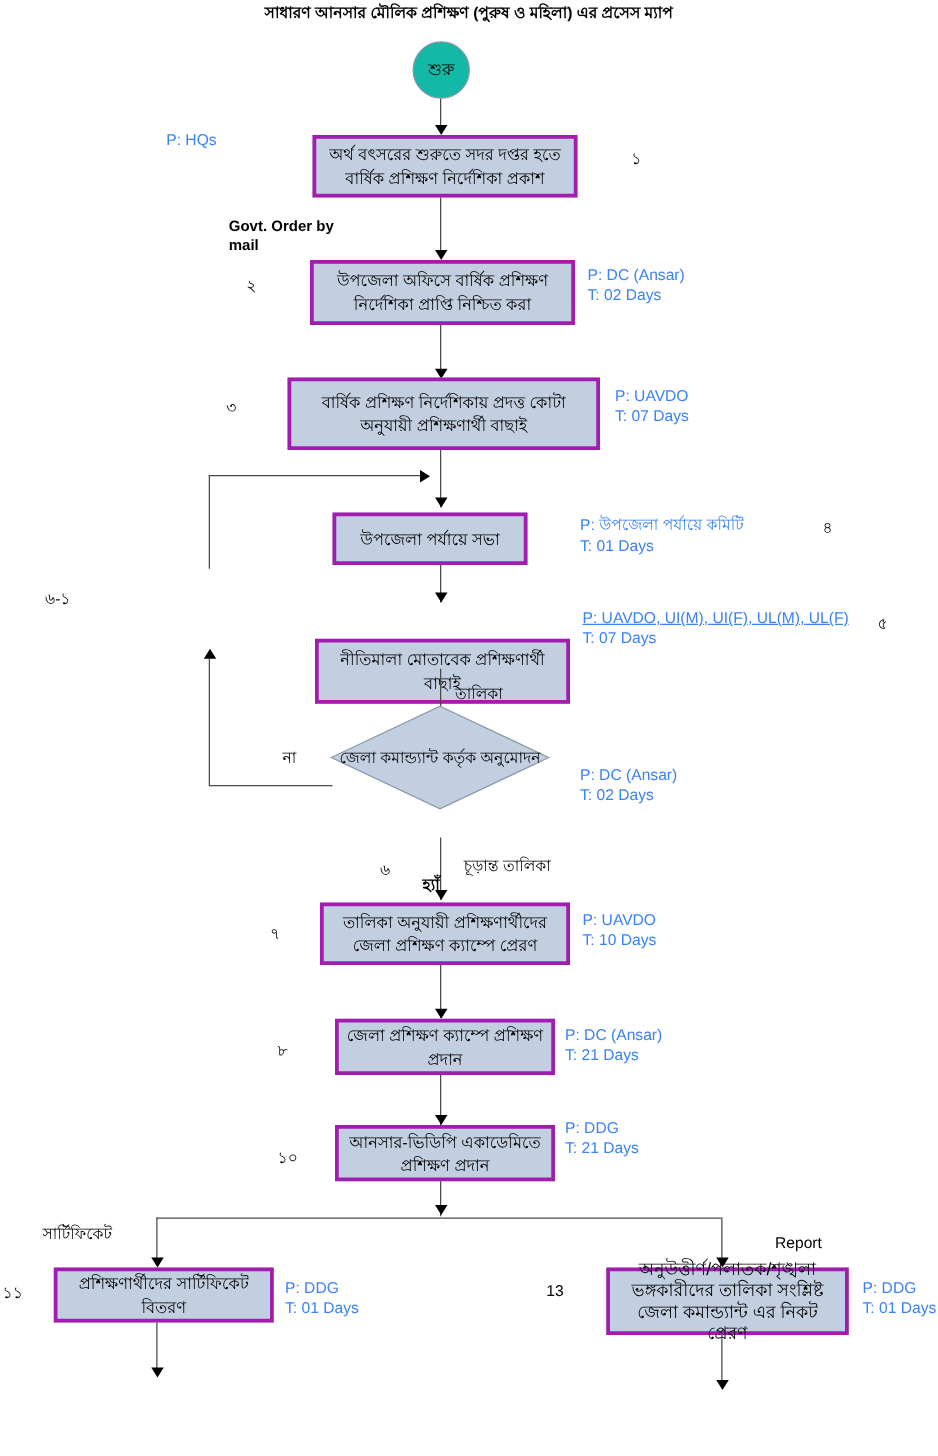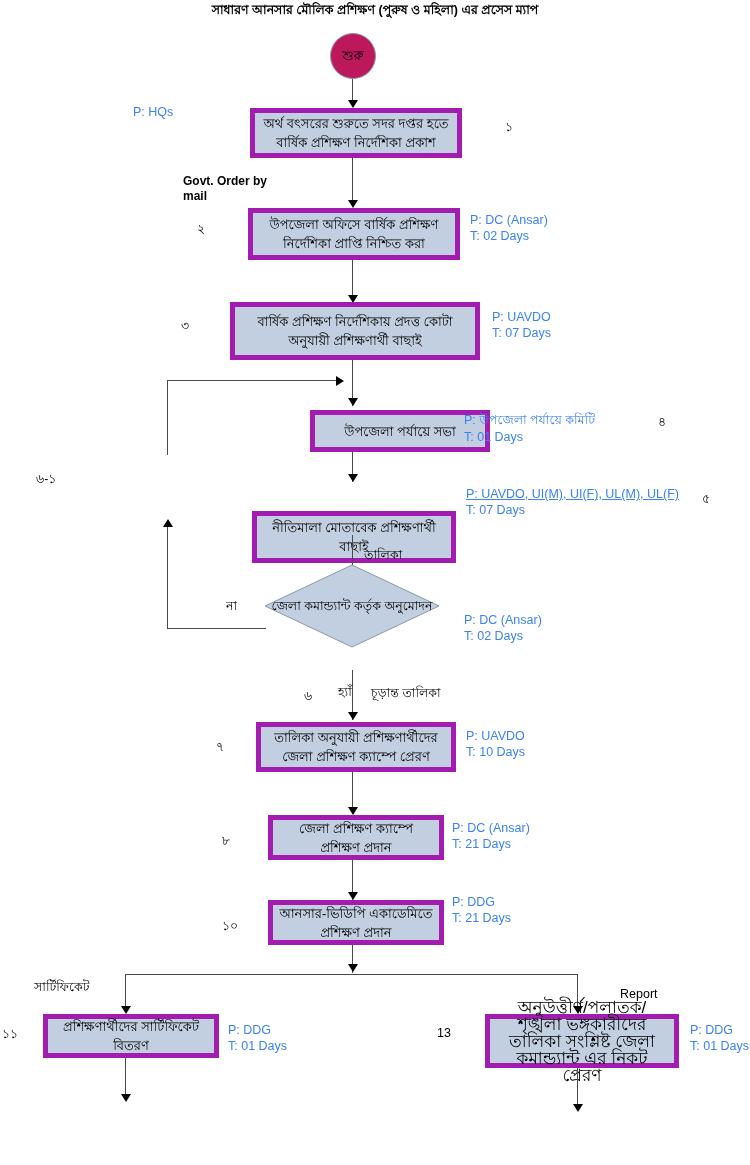--- a/index.html
+++ b/index.html
@@ -29,35 +29,35 @@
     font-size: 12.5px;
     font-weight: bold;
     color: #000;
     line-height: 16px;
   }
 
   
   .node {
     box-sizing: border-box;
     background: #c2cfe0;
-    border: 5px solid #a21caf;
+    border: 3px solid #a21caf;
     display: flex;
     align-items: center;
     justify-content: center;
     text-align: center;
     font-size: 13px;
     line-height: 19px;
     color: #000;
     padding: 2px 6px;
   }
-  .node.small-text { font-size: 17px; line-height: 17px; }
+  .node.small-text { font-size: 14px; line-height: 17px; }
 
   .start-node {
     box-sizing: border-box;
-    background: #be185d;
+    background: #14b8a6;
     border: 1px solid #8a97a8;
     border-radius: 50%;
     display: flex;
     align-items: center;
     justify-content: center;
     font-size: 13px;
     color: #000;
   }
 
   
@@ -179,21 +179,21 @@
   <div class="abs ann" style="left:492px; top:325px;">T: 07 Days</div>
   <div class="abs num" style="left:181px; top:317px;">৩</div>
 
   <div class="abs vline" style="left:352px; top:360px; height:46px;"></div>
   <div class="abs arrow-down" style="left:348px; top:398px;"></div>
 
   <div class="abs vline" style="left:167px; top:380px; height:75px;"></div>
   <div class="abs hline" style="left:167px; top:380px; width:173px;"></div>
   <div class="abs arrow-right" style="left:336px; top:376px;"></div>
 
-  <div class="abs node" style="left:266px; top:410px; width:180px; height:42px;margin-left:44px;">
+  <div class="abs node" style="left:266px; top:410px; width:156px; height:42px;">
     <span>উপজেলা পর্যায়ে সভা</span>
   </div>
   <div class="abs ann ann-bn" style="left:464px; top:412px;">P: উপজেলা পর্যায়ে কমিটি</div>
   <div class="abs ann" style="left:464px; top:429px;">T: 01 Days</div>
   <div class="abs num" style="left:658px; top:413px;">৪</div>
 
   <div class="abs vline" style="left:352px; top:452px; height:30px;"></div>
   <div class="abs arrow-down" style="left:348px; top:474px;"></div>
 
   <div class="abs num" style="left:36px; top:470px;">৬-১</div>
@@ -219,21 +219,21 @@
   <div class="abs ann" style="left:464px; top:628px;">T: 02 Days</div>
   <div class="abs num" style="left:304px; top:687px;">৬</div>
 
   <div class="abs hline" style="left:167px; top:628px; width:99px;"></div>
   <div class="abs vline" style="left:167px; top:527px; height:101px;"></div>
   <div class="abs arrow-up" style="left:163px; top:519px;"></div>
   <div class="abs edge-label" style="left:226px; top:597px;">না</div>
 
   <div class="abs vline" style="left:352px; top:670px; height:50px;"></div>
   <div class="abs arrow-down" style="left:348px; top:712px;"></div>
-  <div class="abs edge-label" style="left:338px; top:683px;">হ্যাঁ</div>
+  <div class="abs edge-label" style="left:338px; top:699px;font-weight:bold;">হ্যাঁ</div>
   <div class="abs edge-label" style="left:371px; top:684px;">চূড়ান্ত তালিকা</div>
 
   <div class="abs node" style="left:256px; top:722px; width:200px; height:50px;">
     <span>তালিকা অনুযায়ী প্রশিক্ষণার্থীদের জেলা প্রশিক্ষণ ক্যাম্পে প্রেরণ</span>
   </div>
   <div class="abs ann" style="left:466px; top:728px;">P: UAVDO</div>
   <div class="abs ann" style="left:466px; top:744px;text-align:right;">T: 10 Days</div>
   <div class="abs num" style="left:216px; top:738px;">৭</div>
 
   <div class="abs vline" style="left:352px; top:772px; height:42px;"></div>

